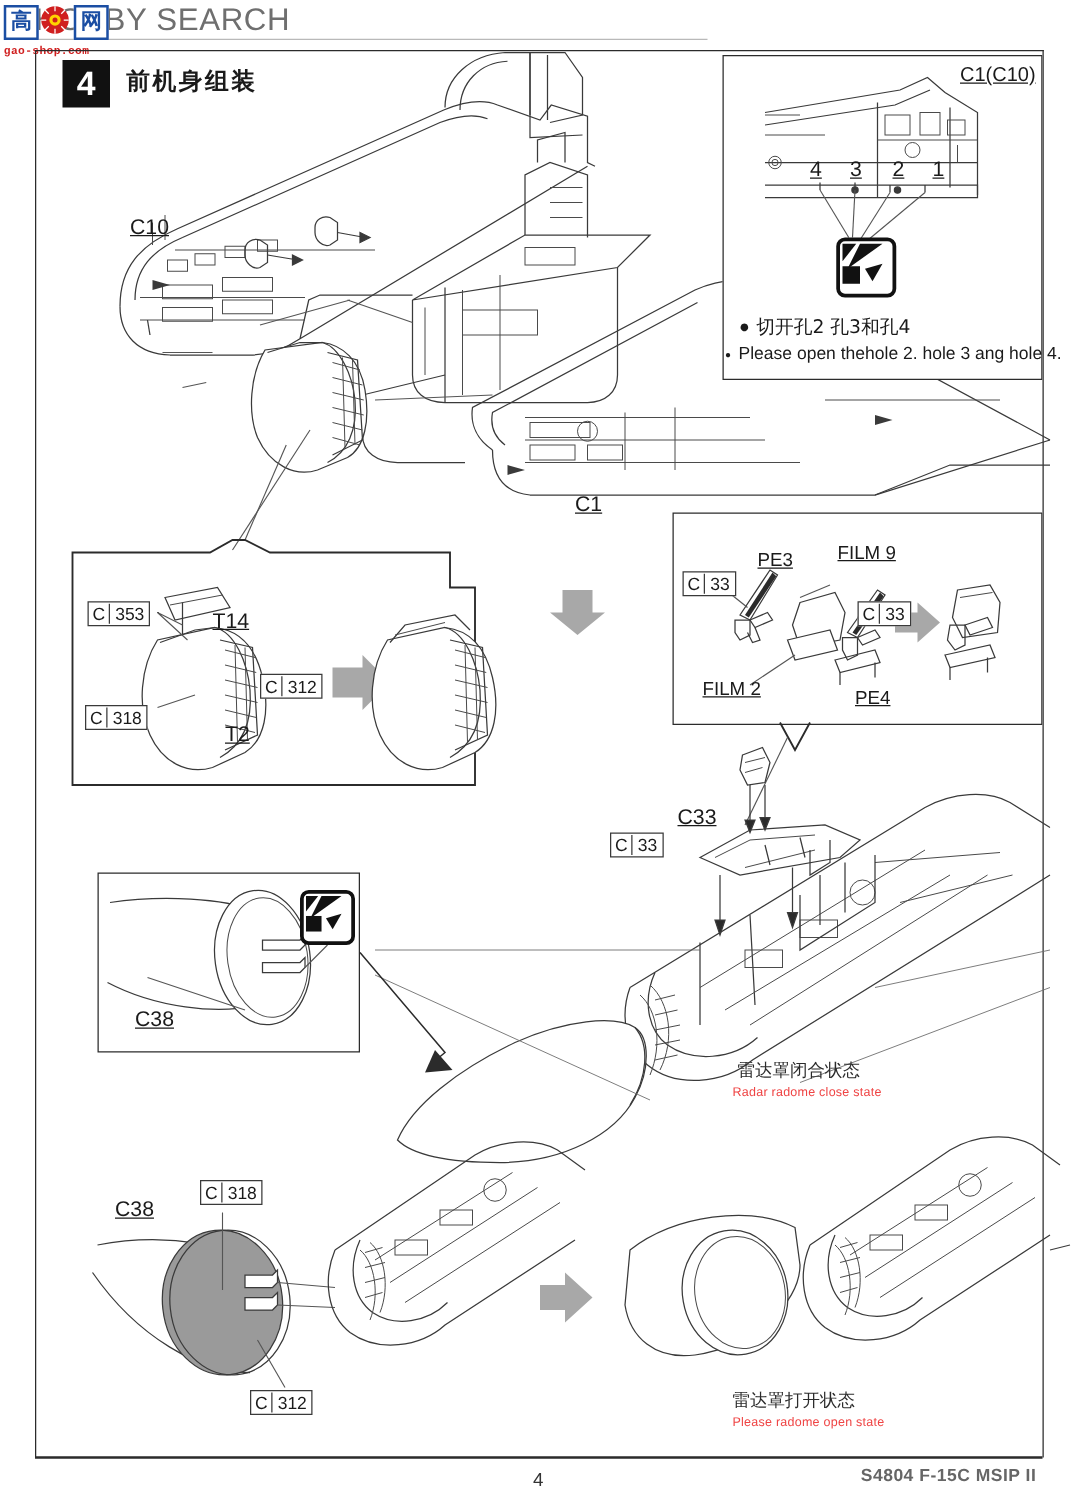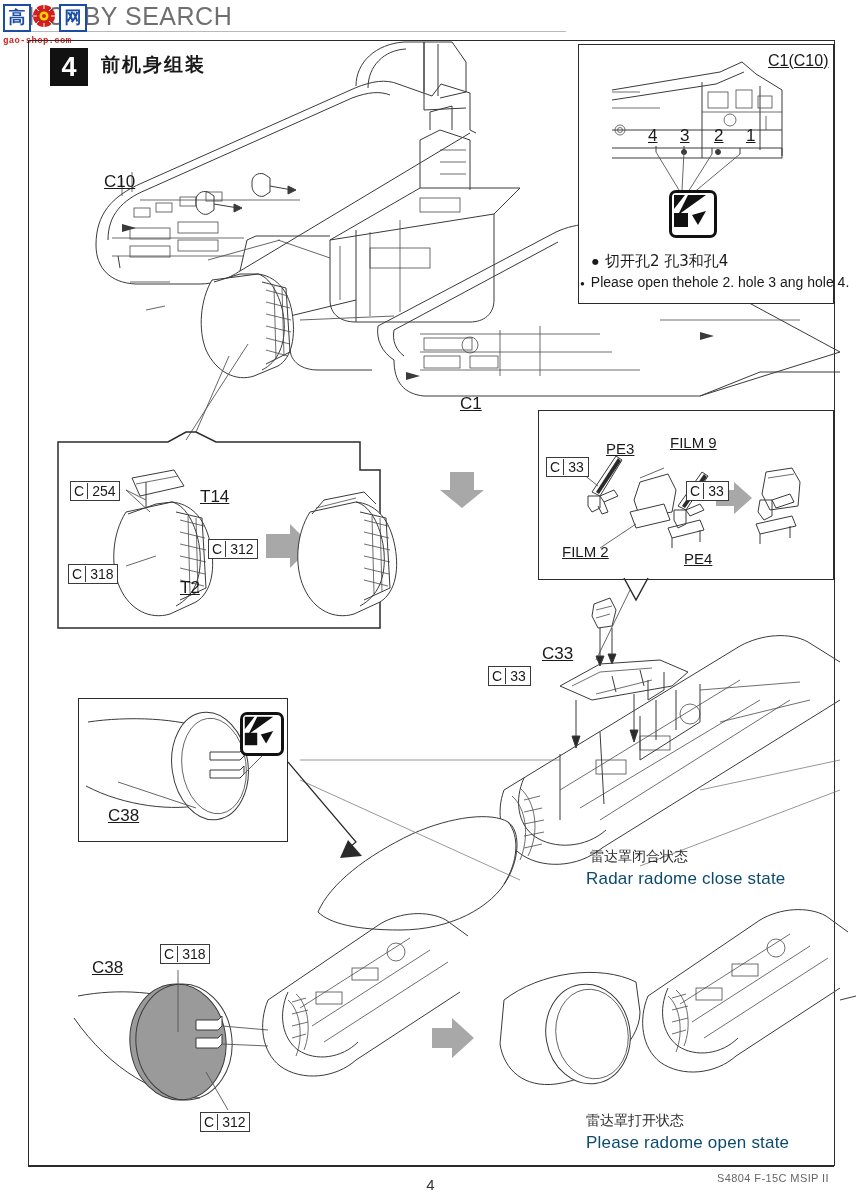--- a/index.html
+++ b/index.html
@@ -51,25 +51,25 @@
   
   .bullet{position:absolute;font-size:14px;white-space:nowrap;}
   .bullet::before{content:"\25CF";font-size:8px;vertical-align:middle;margin-right:6px;}
   .bullet.cjk{font-family:"DejaVu Sans",sans-serif;font-size:15px;}
 
   
   .cuticon{position:absolute;border:3px solid #111;border-radius:7px;background:#fff;}
 
   
   .cap-cjk{position:absolute;font-family:"DejaVu Sans",sans-serif;font-size:14px;color:#2b2b2b;}
-  .cap-en{position:absolute;font-size:17px;color:#0c4a6e;letter-spacing:.2px;}
+  .cap-en{position:absolute;font-size:10px;color:#ef4444;letter-spacing:.2px;}
 
   
   #page-no{position:absolute;left:0;top:1176px;width:861px;text-align:center;font-size:15px;color:#333;}
-  #kit-code{position:absolute;right:32px;top:1172px;font-size:11px;color:#666;letter-spacing:.4px;}
+  #kit-code{position:absolute;right:32px;top:1172px;font-size:14px;color:#666;letter-spacing:.4px;font-weight:bold;}
 
   
   .art{position:absolute;left:0;top:0;pointer-events:none;}
   .art svg{display:block;}
   .ln{fill:none;stroke:#3a3a3a;stroke-width:1;}
   .ln2{fill:none;stroke:#4a4a4a;stroke-width:.8;}
   .lnl{fill:none;stroke:#6a6a6a;stroke-width:.7;}
   .fillw{fill:#ffffff;stroke:#3a3a3a;stroke-width:1;}
   .fillg{fill:#9a9a9a;stroke:#3a3a3a;stroke-width:1;}
   .leader{fill:none;stroke:#555;stroke-width:.9;}
@@ -327,23 +327,23 @@
       <path d="M372 516 L374 594 M380 518 L382 592"></path>
     </g>
     <path class="ln" d="M312 514 L324 500 L364 492 L376 504"></path>
     <path class="ln2" d="M316 508 L356 498"></path>
   </g>
 </svg>
 </div>
 
 <div class="codebox" style="left:70px;top:481px;">
   <span class="c">C</span>
-  <span class="n">254</span>
-</div>
-<div class="lbl" style="left:200px;top:487px;">T14</div>
+  <span class="n">353</span>
+</div>
+<div class="lbl" style="left:170px;top:487px;">T14</div>
 <div class="codebox" style="left:208px;top:539px;">
   <span class="c">C</span>
   <span class="n">312</span>
 </div>
 <div class="codebox" style="left:68px;top:564px;">
   <span class="c">C</span>
   <span class="n">318</span>
 </div>
 <div class="lbl" style="left:180px;top:578px;">T2</div>
 

